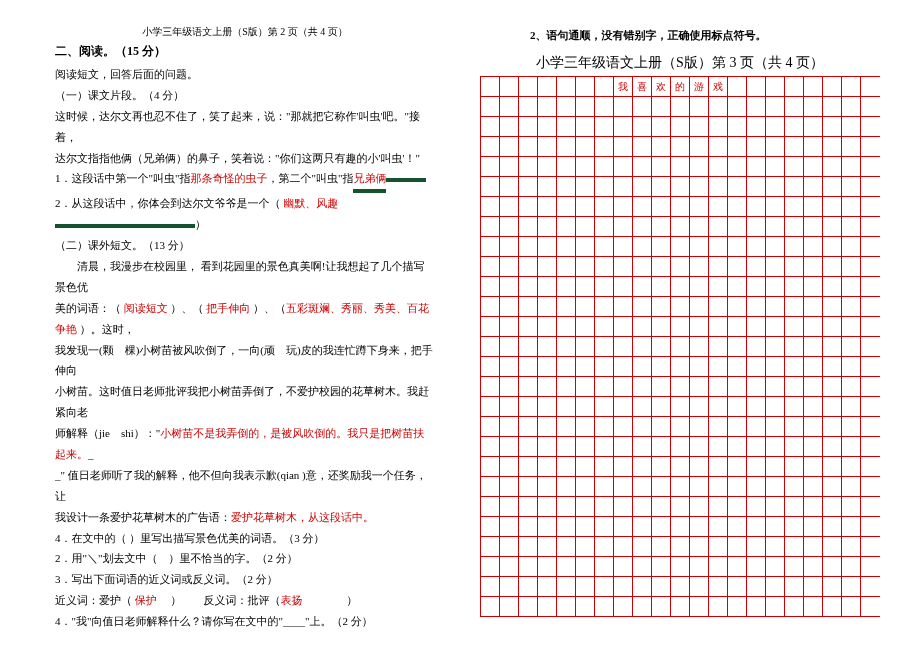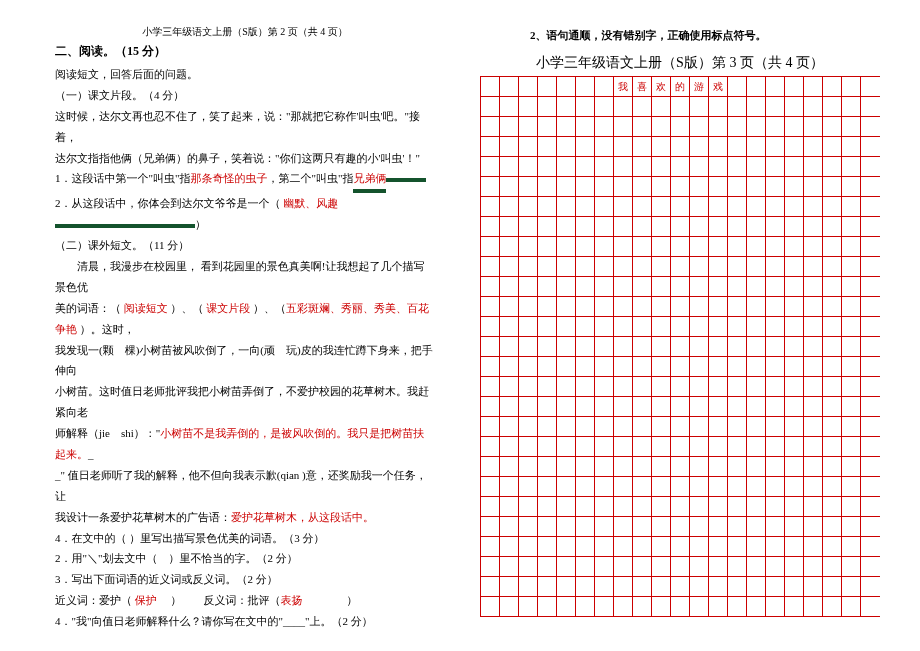--- a/index.html
+++ b/index.html
@@ -87,24 +87,24 @@
     <div class="line">阅读短文，回答后面的问题。</div>
     <div class="line">（一）课文片段。（4 分）</div>
     <div class="line">这时候，达尔文再也忍不住了，笑了起来，说："那就把它称作'叫虫'吧。"接着，</div>
     <div class="line">达尔文指指他俩（兄弟俩）的鼻子，笑着说："你们这两只有趣的小'叫虫'！"</div>
     <div class="line">
       <span>1．这段话中第一个"叫虫"指</span><span class="red">那条奇怪的虫子</span><span>，第二个"叫虫"指</span><span class="underline"><span class="red">兄弟俩</span></span><span class="underline" style="min-width:40px"></span>
     </div>
     <div class="line">
       <span>2．从这段话中，你体会到达尔文爷爷是一个（</span><span class="red"> 幽默、风趣 </span><span class="underline" style="min-width:140px"></span><span>）</span>
     </div>
-    <div class="line">（二）课外短文。（11 分）</div>
+    <div class="line">（二）课外短文。（13 分）</div>
     <div class="line">　　清晨，我漫步在校园里， 看到花园里的景色真美啊!让我想起了几个描写景色优</div>
     <div class="line">
-      <span>美的词语：（</span><span class="red"> 阅读短文 </span><span>）、（</span><span class="red"> 课文片段 </span><span>）、（</span><span class="red">五彩斑斓、秀丽、秀美、百花争艳 </span><span>）。这时，</span>
+      <span>美的词语：（</span><span class="red"> 阅读短文 </span><span>）、（</span><span class="red"> 把手伸向 </span><span>）、（</span><span class="red">五彩斑斓、秀丽、秀美、百花争艳 </span><span>）。这时，</span>
     </div>
     <div class="line">我发现一(颗　棵)小树苗被风吹倒了，一向(顽　玩)皮的我连忙蹲下身来，把手伸向</div>
     <div class="line">小树苗。这时值日老师批评我把小树苗弄倒了，不爱护校园的花草树木。我赶紧向老</div>
     <div class="line">
       <span>师解释（jie　shi）："</span><span class="red">小树苗不是我弄倒的，是被风吹倒的。我只是把树苗扶起来。</span><span>_</span>
     </div>
     <div class="line">_" 值日老师听了我的解释，他不但向我表示歉(qian )意，还奖励我一个任务，让</div>
     <div class="line">
       <span>我设计一条爱护花草树木的广告语：</span><span class="red">爱护花草树木，从这段话中。</span>
     </div>

